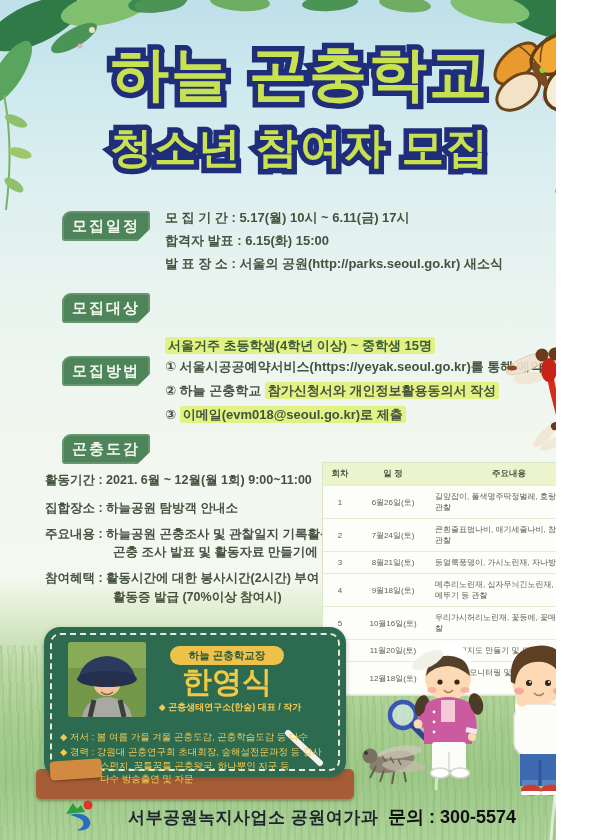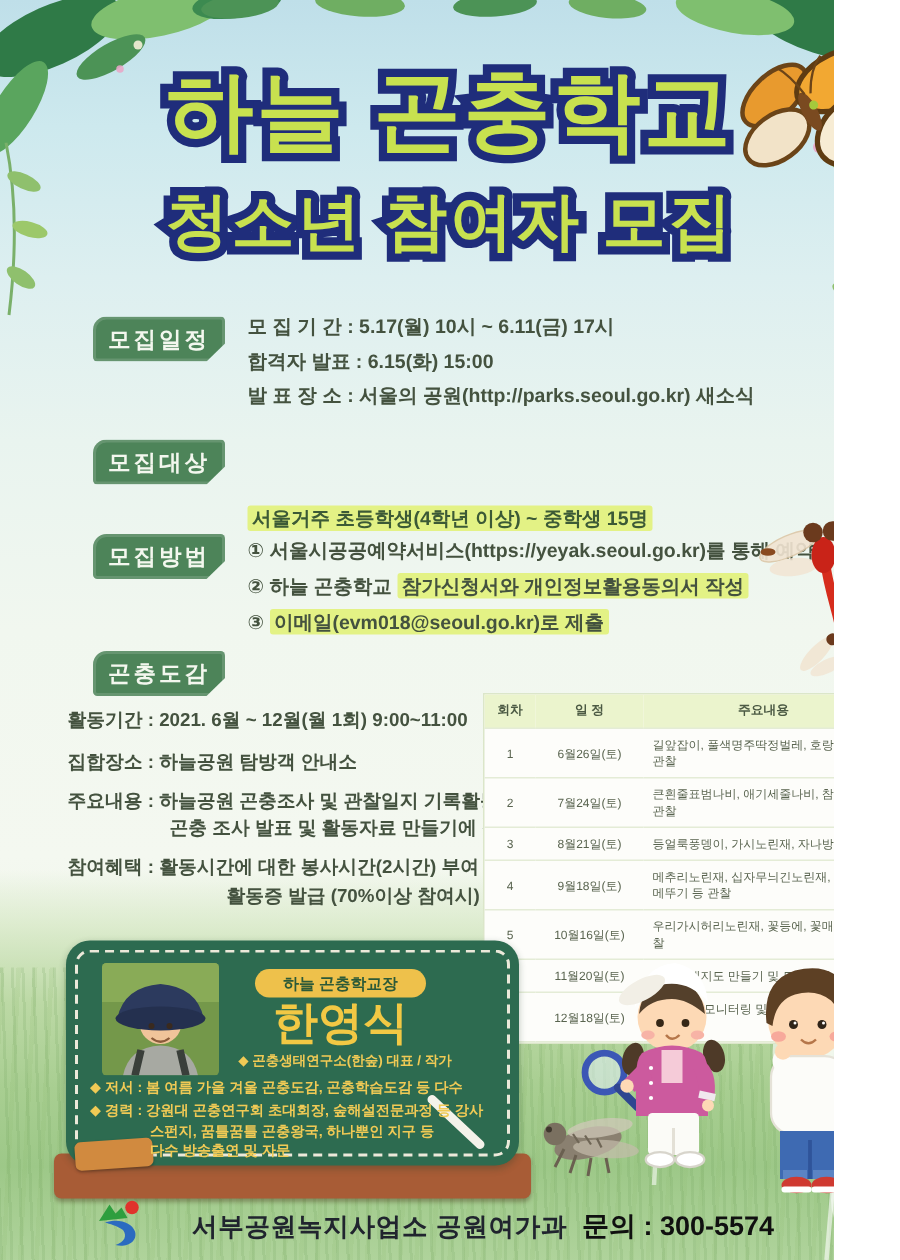--- a/index.html
+++ b/index.html
@@ -29,38 +29,38 @@
   .badge-schedule{top:211px;text-align:center;} .badge-target{top:293px;} .badge-method{top:356px;} .badge-program{top:434px;}
   .sec-text{position:absolute;left:165px;font-size:13px;font-weight:600;color:#44523f;}
   .sched-lines{top:206px;line-height:23px;width:420px;}
   .target-lines{top:293px;line-height:26px;width:430px;margin-top:40px;}
   .method-lines{top:355px;line-height:24px;width:430px;}
   .hl{background:#e3f285;padding:1px 3px;border-radius:2px;}
   .target-strong{font-weight:800;color:#3c5a36;}
   
   .program-wrap{position:absolute;left:45px;top:472px;width:286px;font-size:12.5px;font-weight:600;color:#44523f;}
   .pl{position:absolute;left:0;white-space:nowrap;}
-  .pl-0{top:0;} .pl-1{top:28px;} .pl-2{top:54px;} .pl-3{top:72px;left:68px;} .pl-4{top:98px;} .pl-5{top:117px;left:68px;margin-left:38px;}
+  .pl-0{top:0;} .pl-1{top:28px;} .pl-2{top:54px;} .pl-3{top:72px;left:68px;} .pl-4{top:98px;} .pl-5{top:117px;left:68px;}
   
   .sched-table{position:absolute;left:322px;top:462px;width:266px;border:1px solid #dbe6c9;background:#fdfdfa;
     display:grid;grid-template-columns:34px 72px 160px;font-size:8px;color:#59644f;}
   .sched-table .th{background:#ebf4cd;font-weight:700;color:#4c5a44;font-size:8.5px;}
   .sched-table .cell{border-bottom:1px solid #e4ecd6;padding:5px 3px;display:flex;align-items:center;justify-content:center;text-align:center;}
   .sched-table .c-content{justify-content:flex-start;text-align:left;padding-left:6px;}
   
   .board{position:absolute;left:44px;top:627px;width:302px;height:150px;background:#2d6b50;border-radius:16px;box-shadow:0 2px 5px rgba(30,60,40,.3);}
   .board-inner{position:absolute;inset:6px;border:2px dashed #ece9da;border-radius:10px;}
   .tray{position:absolute;left:36px;top:769px;width:318px;height:30px;background:#a85c36;border-radius:5px;box-shadow:0 2px 3px rgba(60,30,10,.35);}
   .eraser{position:absolute;left:50px;top:760px;width:52px;height:19px;background:#d18a3f;border-radius:4px;transform:rotate(-4deg);box-shadow:0 1px 2px rgba(0,0,0,.3);}
   .photo{position:absolute;left:68px;top:642px;width:78px;height:75px;border-radius:3px;overflow:hidden;}
   .board-badge{position:absolute;left:170px;top:646px;width:114px;height:19px;background:#eec14b;color:#2c5a38;
     border-radius:10px;font-size:10.5px;font-weight:800;display:flex;align-items:center;justify-content:center;}
   .board-name{position:absolute;left:156px;top:662px;width:142px;text-align:center;font-size:30px;font-weight:800;color:#f2c844;}
   .board-role{position:absolute;left:148px;top:701px;width:164px;text-align:center;font-size:9px;color:#f0ca55;font-weight:700;white-space:nowrap;}
-  .board-line{position:absolute;font-size:9.5px;color:#f0ca55;font-weight:700;white-space:nowrap;}
+  .board-line{position:absolute;font-size:9.5px;color:#f0ca55;font-weight:400;white-space:nowrap;margin-top:12px;}
   .bl-0{left:60px;top:719px;} .bl-1{left:60px;top:734px;} .bl-2{left:100px;top:748px;} .bl-3{left:100px;top:761px;}
   
   .footer-org{position:absolute;left:98px;top:806px;font-size:17px;font-weight:800;color:#20242e;letter-spacing:.5px;margin-left:30px;}
   .footer-contact{position:absolute;left:388px;top:805px;font-size:18px;font-weight:800;color:#101010;}
   .abs{position:absolute;}
 </style>
 </head>
 <body>
 
 <div class="poster">

